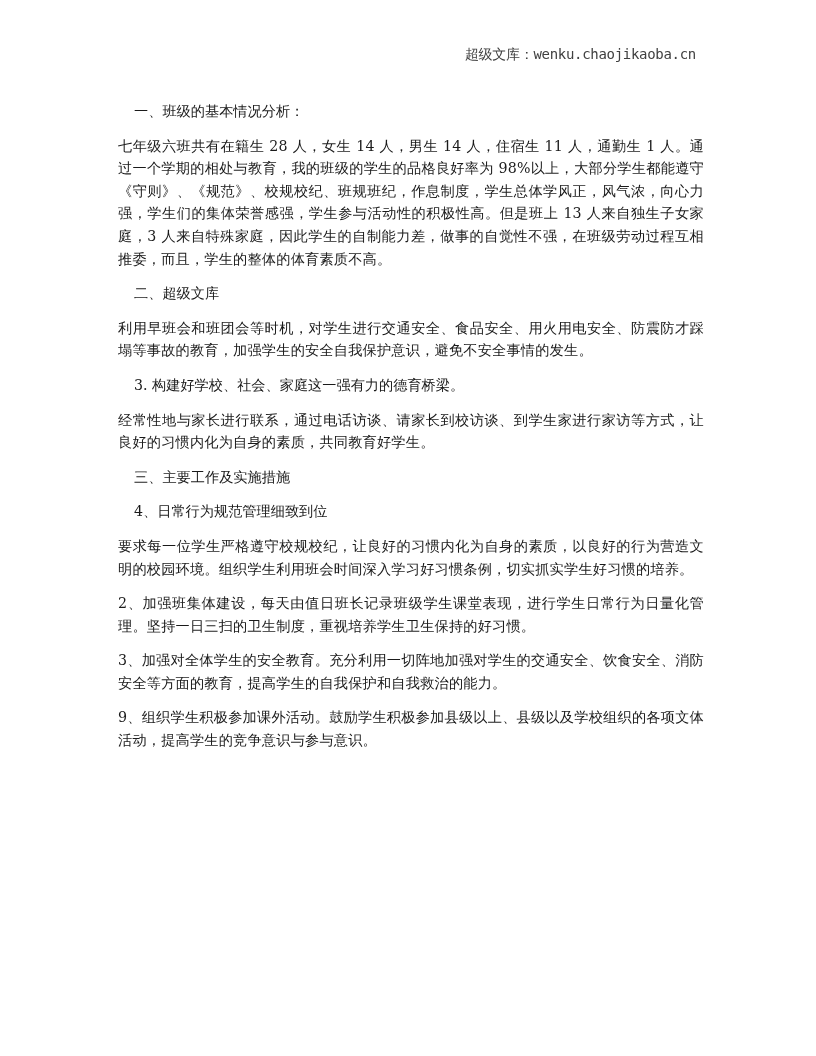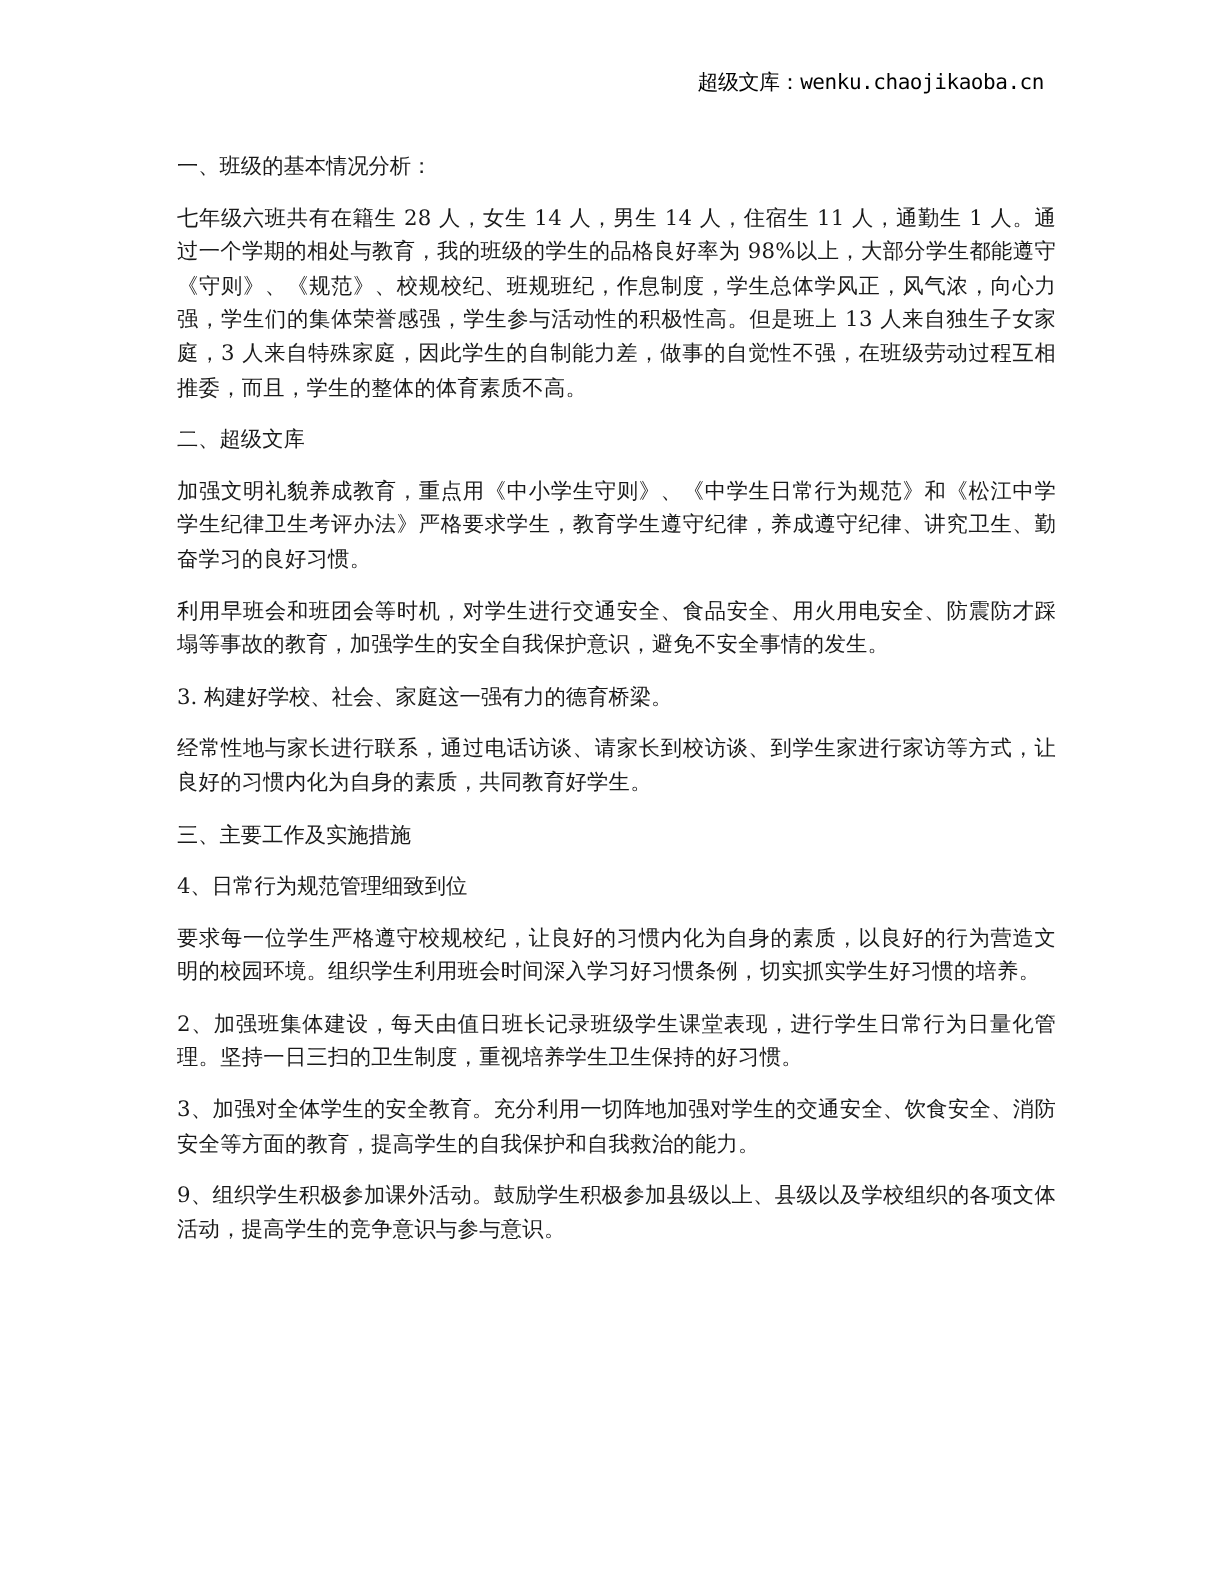--- a/index.html
+++ b/index.html
@@ -1,34 +1,33 @@
 <!DOCTYPE html>
 <html><head>
 <meta charset="utf-8">
 <style>
   html, body { margin: 0; padding: 0; background: #ffffff; }
   body { width: 816px; height: 1056px; position: relative; overflow: hidden;
          font-family: "DejaVu Serif", "Liberation Serif", serif; color: #1a1a1a; }
-  .header { position: absolute; top: 46px; right: 120px; font-size: 14px; color: #000000;
+  .header { position: absolute; top: 46px; right: 120px; font-size: 14px; color: #404040;
             font-family: "DejaVu Sans Mono", "Liberation Mono", monospace; letter-spacing: -0.3px; }
   .content { position: absolute; left: 118px; top: 100px; width: 586px; }
   .p { font-size: 14.2px; line-height: 22.6px; margin: 0 0 12px 0; text-align: justify;
        text-justify: inter-character; letter-spacing: 0.2px; }
-  .h { font-size: 14.2px; line-height: 22.6px; margin: 0 0 12px 0; }
+  .h { font-size: 14.2px; line-height: 22.6px; margin: 0 0 12px 16px; }
 </style>
 </head>
 <body>
 
 <div class="header">超级文库：wenku.chaojikaoba.cn</div>
 
 <div class="content">
   <div class="h">一、班级的基本情况分析：</div>
   <p class="p">七年级六班共有在籍生 28 人，女生 14 人，男生 14 人，住宿生 11 人，通勤生 1 人。通过一个学期的相处与教育，我的班级的学生的品格良好率为 98%以上，大部分学生都能遵守《守则》、《规范》、校规校纪、班规班纪，作息制度，学生总体学风正，风气浓，向心力强，学生们的集体荣誉感强，学生参与活动性的积极性高。但是班上 13 人来自独生子女家庭，3 人来自特殊家庭，因此学生的自制能力差，做事的自觉性不强，在班级劳动过程互相推委，而且，学生的整体的体育素质不高。</p>
   <div class="h">二、超级文库</div>
-  <p class="p">加强文明礼貌养成教育，重点用《中小学生守则》、《中学生日常行为规范》和《松江中学学生纪律卫生考评办法》严格要求学生，教育学生遵守纪律，养成遵守纪律、讲究卫生、勤奋学习的良好习惯。</p>
   <p class="p">利用早班会和班团会等时机，对学生进行交通安全、食品安全、用火用电安全、防震防才踩塌等事故的教育，加强学生的安全自我保护意识，避免不安全事情的发生。</p>
   <div class="h">3. 构建好学校、社会、家庭这一强有力的德育桥梁。</div>
   <p class="p">经常性地与家长进行联系，通过电话访谈、请家长到校访谈、到学生家进行家访等方式，让良好的习惯内化为自身的素质，共同教育好学生。</p>
   <div class="h">三、主要工作及实施措施</div>
   <div class="h">4、日常行为规范管理细致到位</div>
   <p class="p">要求每一位学生严格遵守校规校纪，让良好的习惯内化为自身的素质，以良好的行为营造文明的校园环境。组织学生利用班会时间深入学习好习惯条例，切实抓实学生好习惯的培养。</p>
   <p class="p">2、加强班集体建设，每天由值日班长记录班级学生课堂表现，进行学生日常行为日量化管理。坚持一日三扫的卫生制度，重视培养学生卫生保持的好习惯。</p>
   <p class="p">3、加强对全体学生的安全教育。充分利用一切阵地加强对学生的交通安全、饮食安全、消防安全等方面的教育，提高学生的自我保护和自我救治的能力。</p>
   <p class="p">9、组织学生积极参加课外活动。鼓励学生积极参加县级以上、县级以及学校组织的各项文体活动，提高学生的竞争意识与参与意识。</p>
 </div>

